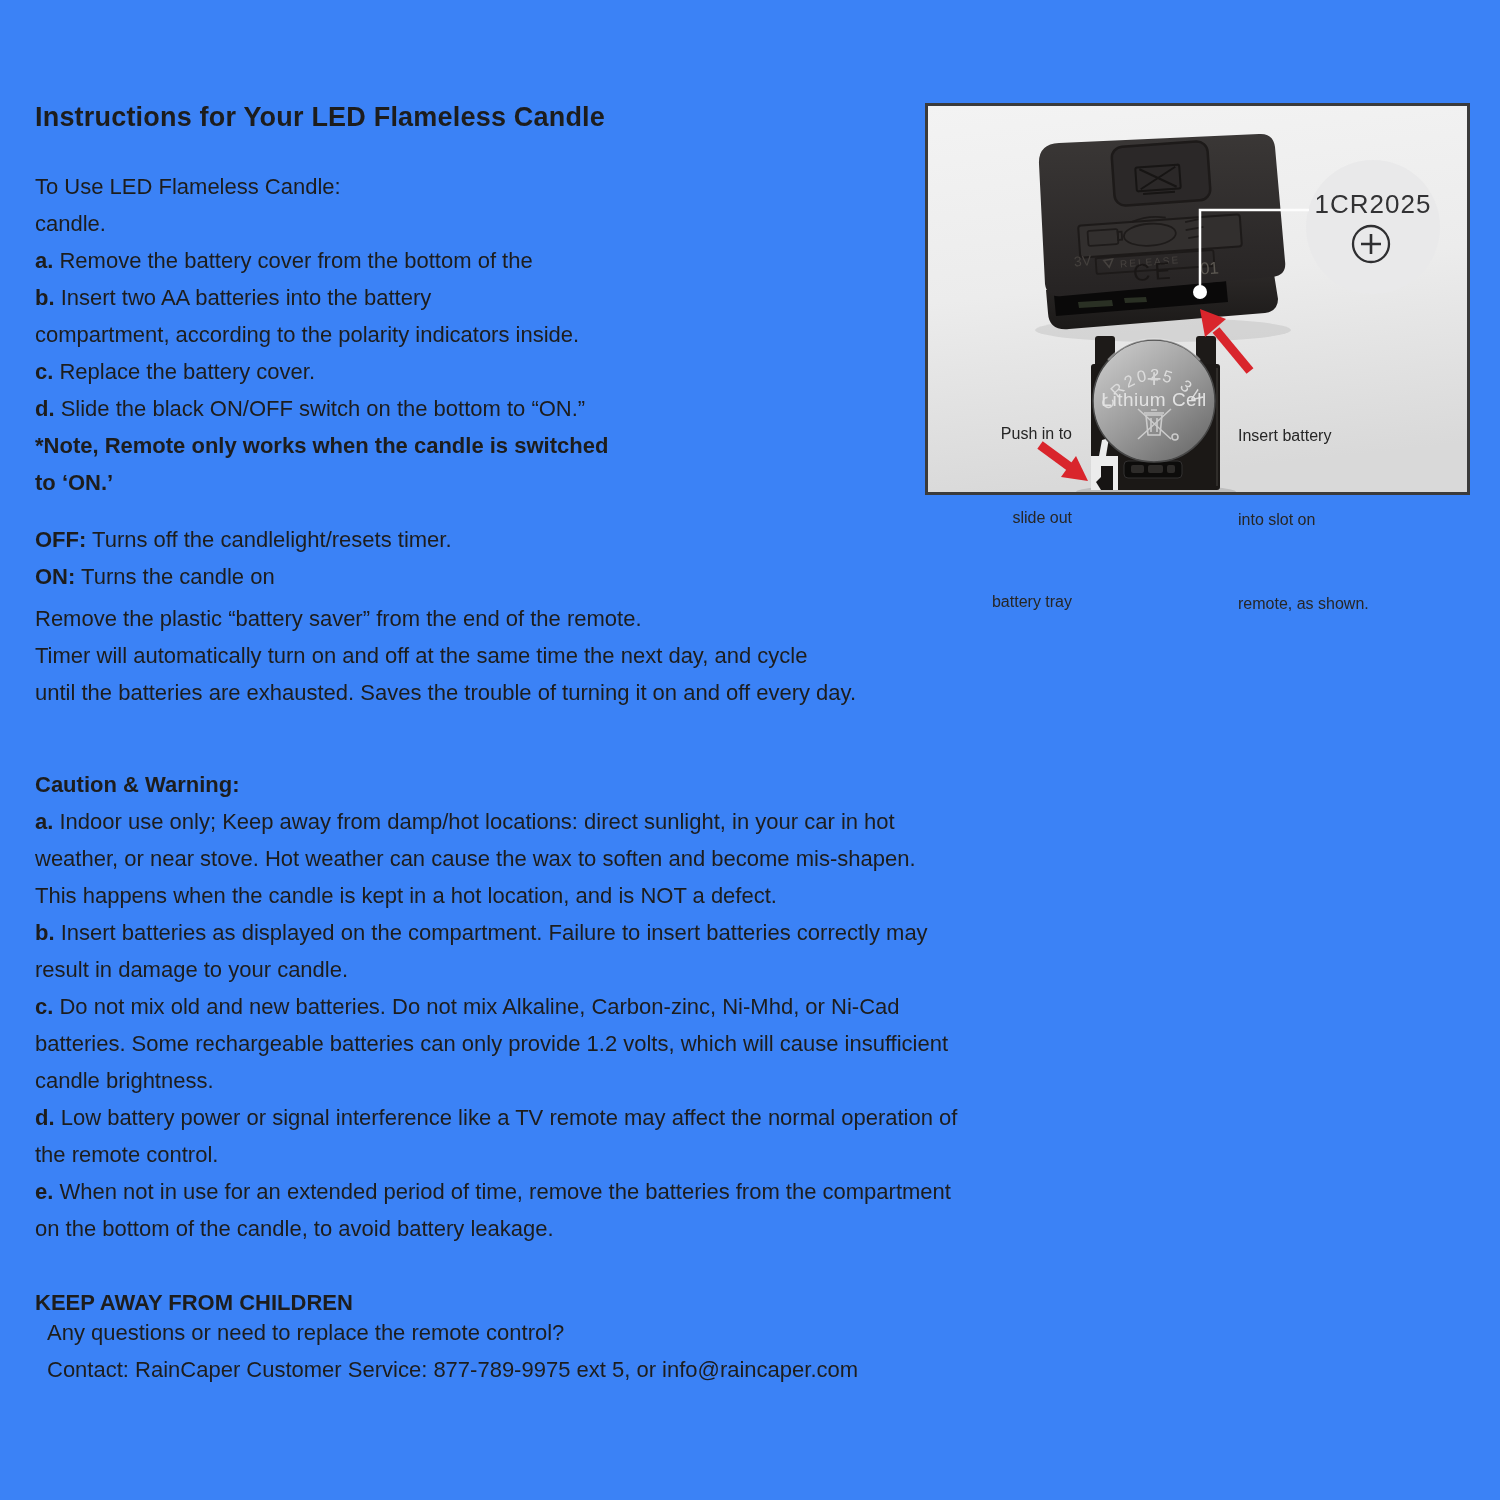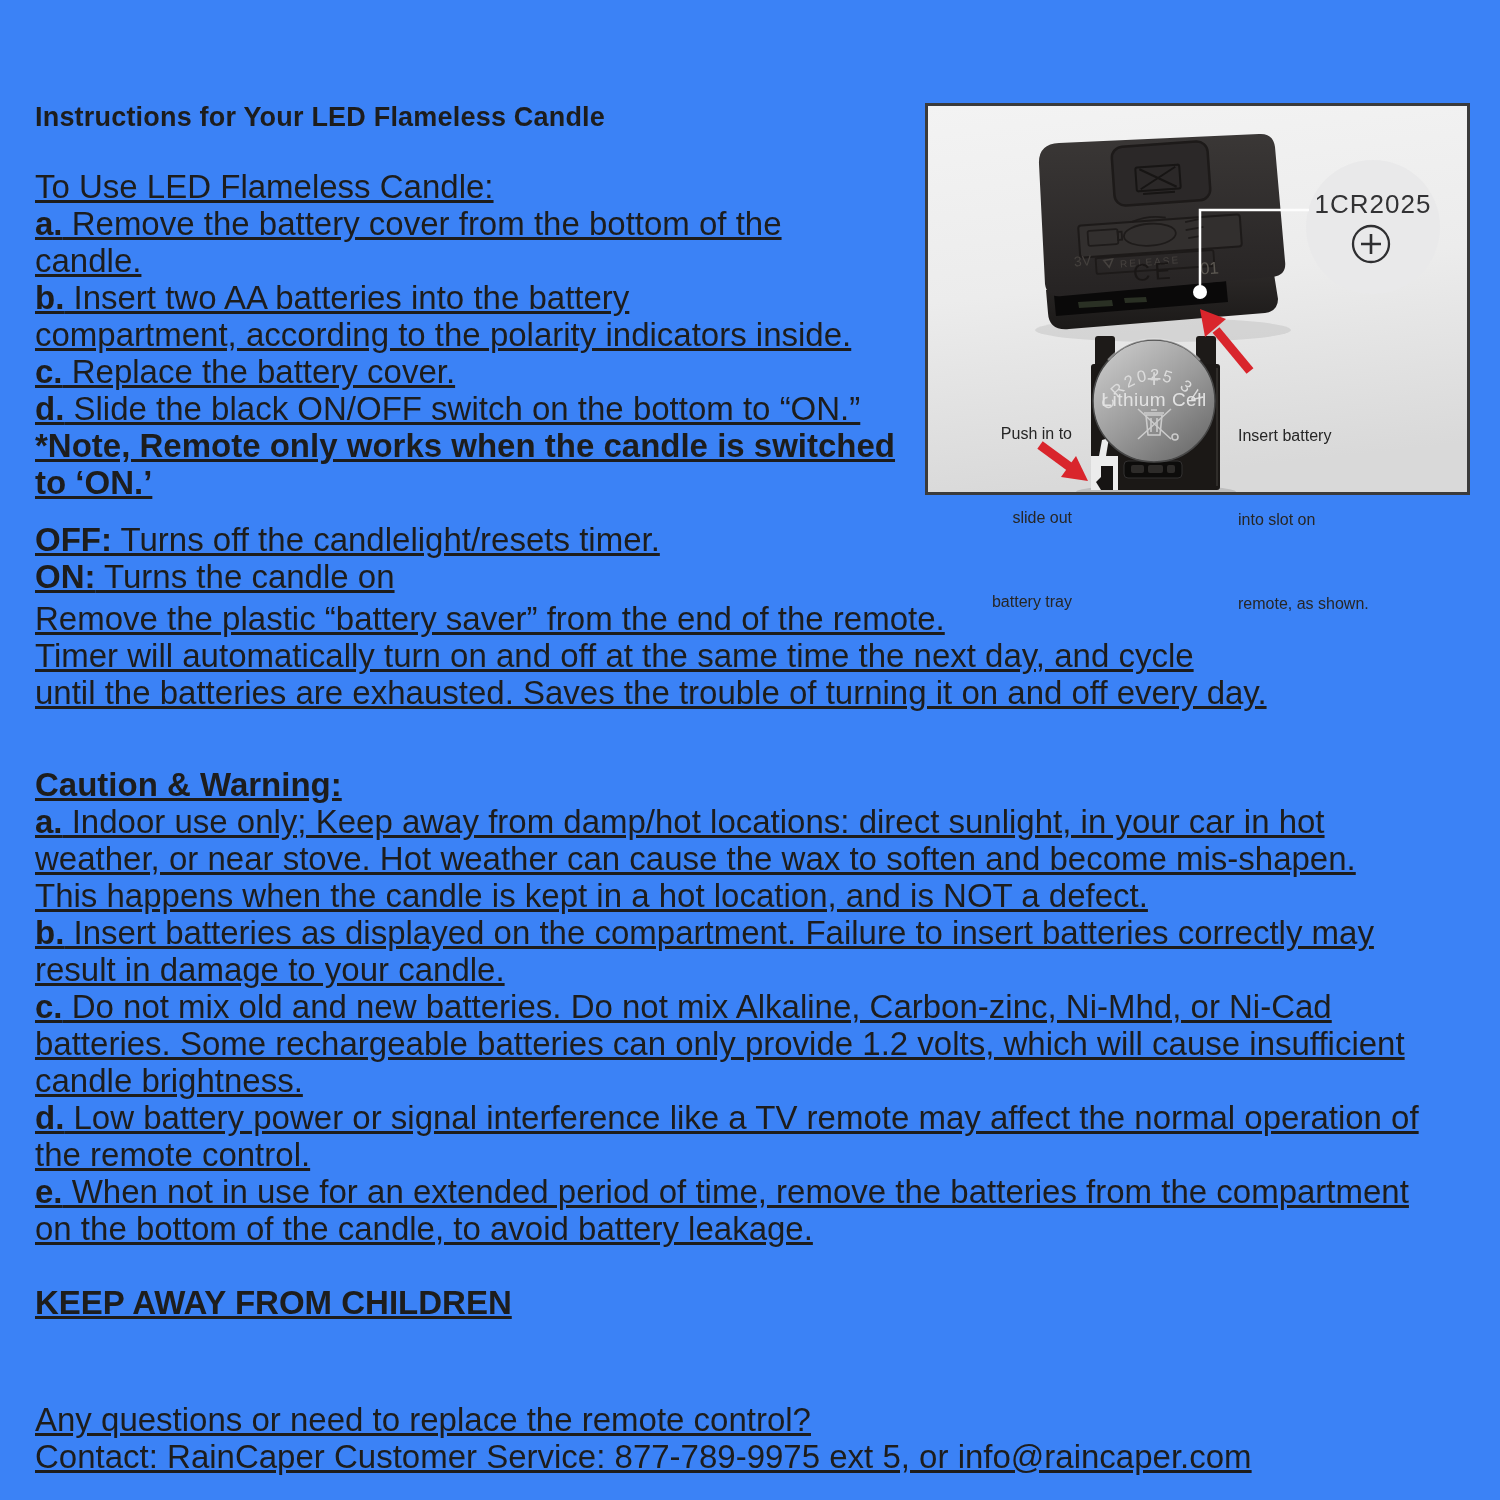--- a/index.html
+++ b/index.html
@@ -1,41 +1,41 @@
 <!DOCTYPE html>
 <html><head>
 <meta charset="utf-8">
 <style>
   html,body{margin:0;padding:0;background:#ffffff;}
   .page{position:relative;width:1500px;height:1500px;background:#3b82f6;overflow:hidden;
         font-family:"Liberation Sans","DejaVu Sans",sans-serif;color:#1d1d1d;}
   .title{position:absolute;left:35px;top:99px;font-size:27px;font-weight:bold;
          line-height:37px;white-space:pre;letter-spacing:.2px;}
   .block{position:absolute;left:35px;}
-  .ln{height:37px;line-height:37px;font-size:33px;white-space:pre;text-decoration:underline;}
+  .ln{height:37px;line-height:37px;font-size:22px;white-space:pre;}
   .ln .bold{font-weight:bold;}
   .figure{position:absolute;left:925px;top:103px;width:545px;height:392px;
           border:3px solid #3b3b3b;box-sizing:border-box;background:#ececec;}
   .fig-svg{position:absolute;left:0;top:0;width:539px;height:386px;display:block;}
   .caption{position:absolute;font-size:16px;line-height:28px;color:#262626;white-space:pre;}
   .caption-left{left:6px;top:258px;width:138px;text-align:right;}
   .caption-right{left:310px;top:260px;width:226px;text-align:left;}
 </style>
 </head>
 <body>
 
 <div class="page">
 
   <div class="title">Instructions for Your LED Flameless Candle</div>
 
   <div>
       <div class="block" style="top: 168px;">
         <div class="ln"><span>To Use LED Flameless Candle:</span></div>
+        <div class="ln"><span>candle.</span></div>
         <div class="ln"><span class="bold">a.</span><span> Remove the battery cover from the bottom of the</span></div>
-        <div class="ln"><span>candle.</span></div>
         <div class="ln"><span class="bold">b.</span><span> Insert two AA batteries into the battery</span></div>
         <div class="ln"><span>compartment, according to the polarity indicators inside.</span></div>
         <div class="ln"><span class="bold">c.</span><span> Replace the battery cover.</span></div>
         <div class="ln"><span class="bold">d.</span><span> Slide the black ON/OFF switch on the bottom to “ON.”</span></div>
         <div class="ln"><span class="bold">*Note, Remote only works when the candle is switched</span></div>
         <div class="ln"><span class="bold">to ‘ON.’</span></div>
       </div>
       <div class="block" style="top: 521px;">
         <div class="ln"><span class="bold">OFF:</span><span> Turns off the candlelight/resets timer.</span></div>
         <div class="ln"><span class="bold">ON:</span><span> Turns the candle on</span></div>
@@ -54,21 +54,21 @@
         <div class="ln"><span>batteries. Some rechargeable batteries can only provide 1.2 volts, which will cause insufficient</span></div>
         <div class="ln"><span>candle brightness.</span></div>
         <div class="ln"><span class="bold">d.</span><span> Low battery power or signal interference like a TV remote may affect the normal operation of</span></div>
         <div class="ln"><span>the remote control.</span></div>
         <div class="ln"><span class="bold">e.</span><span> When not in use for an extended period of time, remove the batteries from the compartment</span></div>
         <div class="ln"><span>on the bottom of the candle, to avoid battery leakage.</span></div>
       </div>
       <div class="block" style="top: 1278px; margin-top: 6px;">
         <div class="ln"><span class="bold">KEEP AWAY FROM CHILDREN</span></div>
       </div>
-      <div class="block" style="top: 1401px;">
+      <div class="block" style="top: 1314px; margin-left: 12px;">
         <div class="ln"><span>Any questions or need to replace the remote control?</span></div>
         <div class="ln"><span>Contact: RainCaper Customer Service: 877-789-9975 ext 5, or info@raincaper.com</span></div>
       </div>
     </div>
 
   <div class="figure">
     <svg class="fig-svg" viewBox="0 0 539 386">
       <defs>
         <linearGradient id="gBg" x1="0" y1="0" x2="0.15" y2="1">
           <stop offset="0" stop-color="#f3f3f3"></stop>

